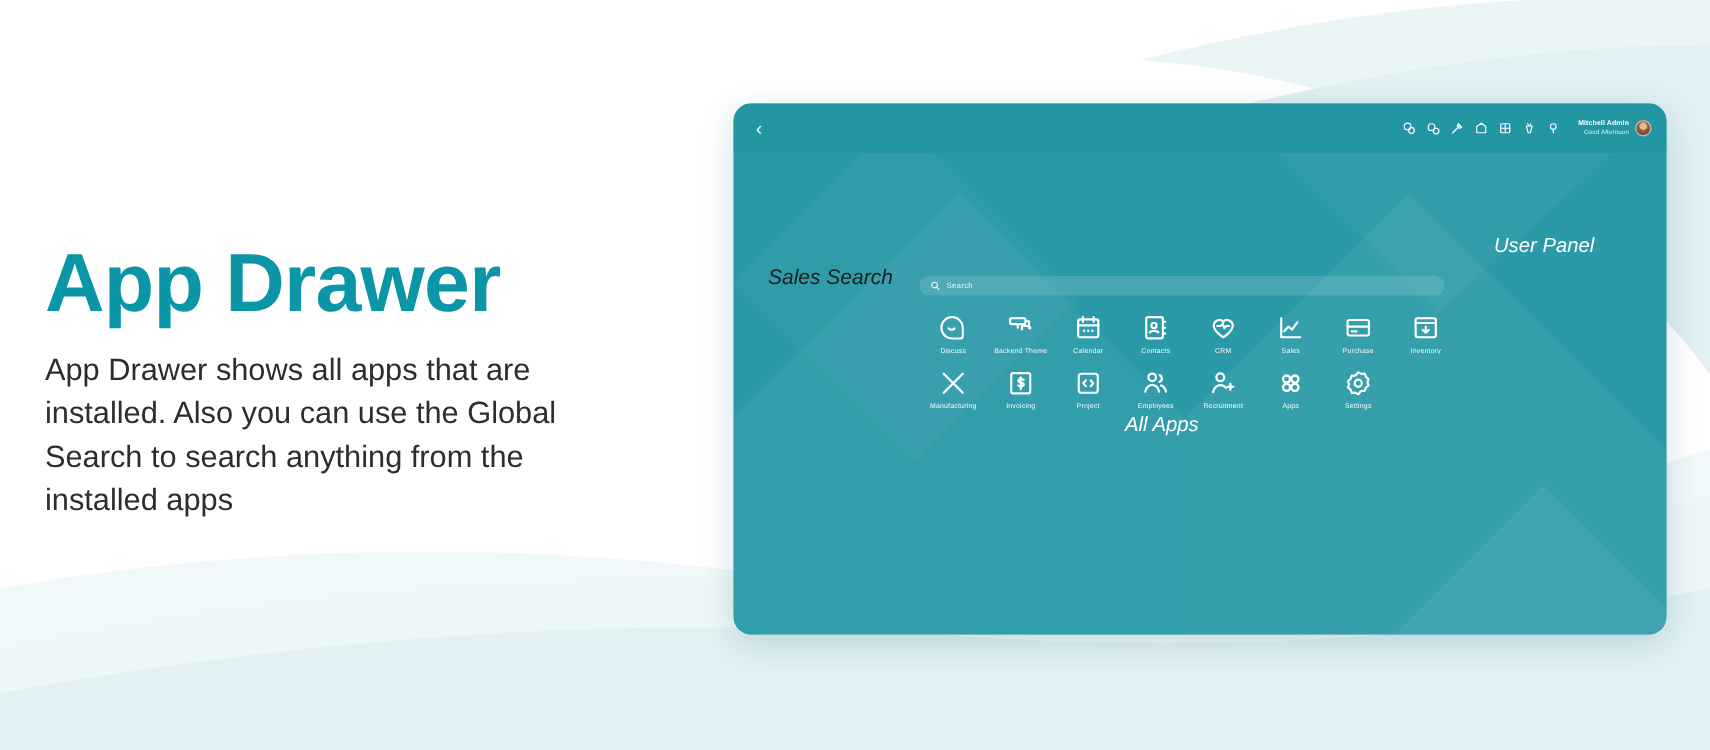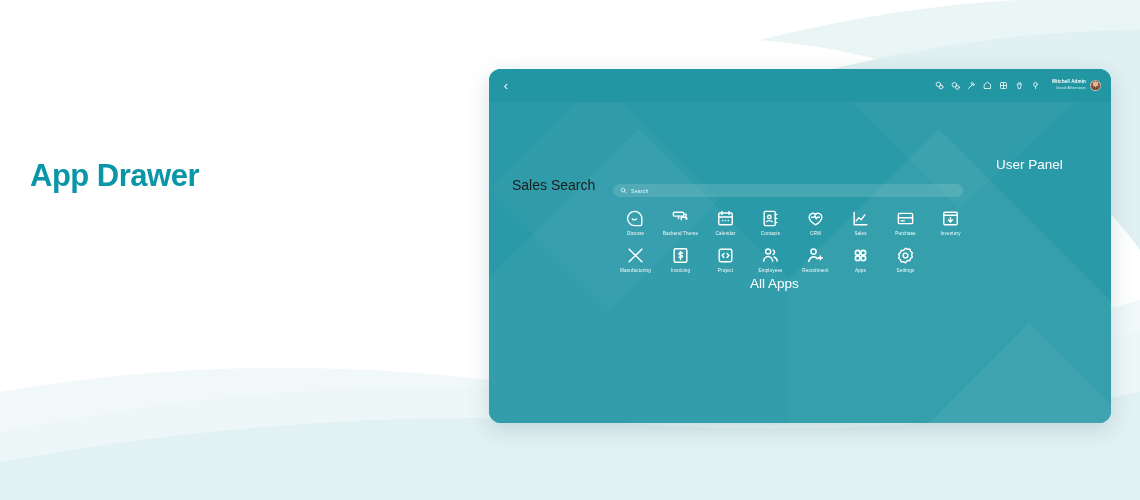--- a/index.html
+++ b/index.html
@@ -10,21 +10,21 @@
   }
   .stage{position:absolute;inset:0;width:1140px;height:500px;overflow:hidden;}
 
   
   .bg-waves{position:absolute;inset:0;z-index:0;}
   .bg-waves svg{display:block;width:1140px;height:500px;}
 
   
   .copy{position:absolute;left:30px;top:160px;z-index:3;width:420px;}
   .copy-title{
-    font-size:31px;line-height:1.05;font-weight:bold;color:#0b96a8;
+    font-size:55px;line-height:1.05;font-weight:bold;color:#0b96a8;
     letter-spacing:-0.5px;margin:0 0 14px 0;
   }
   .copy-body{
     font-size:20.5px;line-height:1.42;color:#2d2d2d;margin:0;
     max-width:355px;
   }
 
   
   .panel{
     position:absolute;left:489px;top:69px;width:622px;height:354px;
@@ -77,21 +77,21 @@
   }
   .app .glyph{width:19px;height:19px;display:block;}
   .app .glyph svg{display:block;width:19px;height:19px;}
   .app .alabel{
     font-size:4.6px;color:#ffffff;margin-top:3px;letter-spacing:.15px;
     white-space:nowrap;text-align:center;opacity:.97;
   }
 
   
   .ann{position:absolute;z-index:5;}
-  .ann-label{color:#ffffff;font-size:13.5px;line-height:1.28;white-space:pre-line;}
+  .ann-label{color:#ffffff;font-size:13.5px;line-height:1.28;white-space:pre-line;font-style:italic;}
 
   
   #ann-global{left:512px;top:176px;}
   #ann-global .ann-label{color:#1d1d1d;font-size:14px;}
 
   .lead-v{position:absolute;width:1px;background:#ffffff;}
   .lead-h{position:absolute;height:1px;background:#ffffff;}
   .lead-dot{position:absolute;width:5px;height:5px;border-radius:50%;background:#ffffff;}
   .lead-v.dk{background:#1d1d1d;}
   .lead-dot.dk{background:#1d1d1d;}
@@ -107,20 +107,21 @@
       <path d="M1140 0 L1140 230 Q1010 60 760 40 Q960 -10 1140 0 Z" fill="#eaf5f6"></path>
       <path d="M1140 30 L1140 250 Q1040 110 820 72 Q990 30 1140 30 Z" fill="#e1f0f2"></path>
       <path d="M0 432 Q300 372 560 392 Q860 416 1140 330 L1140 500 L0 500 Z" fill="#e7f3f5"></path>
       <path d="M0 392 Q230 352 470 378 Q760 410 1140 300 L1140 500 L0 500 Z" fill="#eef7f8" opacity="0.9"></path>
       <path d="M0 462 Q330 402 640 424 Q900 442 1140 392 L1140 500 L0 500 Z" fill="#ddeff1" opacity="0.75"></path>
     </svg>
   </div>
 
   <div class="copy">
     <h1 class="copy-title">App Drawer</h1>
+    <p class="copy-body">App Drawer shows all apps that are installed. Also you can use the Global Search to search anything from the installed apps</p>
   </div>
 
   <div class="panel">
 
     <div class="panel-bgshapes">
       <svg viewBox="0 0 622 354" xmlns="http://www.w3.org/2000/svg">
         <rect x="0" y="0" width="622" height="354" fill="#2b9aa8"></rect>
         <path d="M0 354 L0 208 L150 60 L300 210 L300 354 Z" fill="#ffffff" opacity="0.035"></path>
         <path d="M300 354 L300 210 L450 60 L622 232 L622 354 Z" fill="#ffffff" opacity="0.05"></path>
         <path d="M440 354 L540 254 L622 336 L622 354 Z" fill="#ffffff" opacity="0.05"></path>

